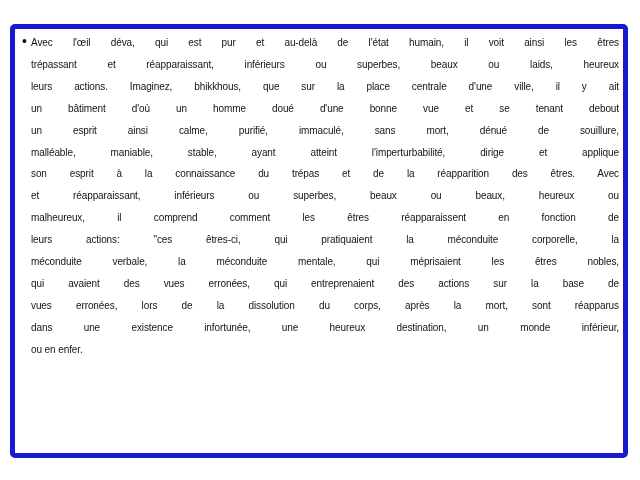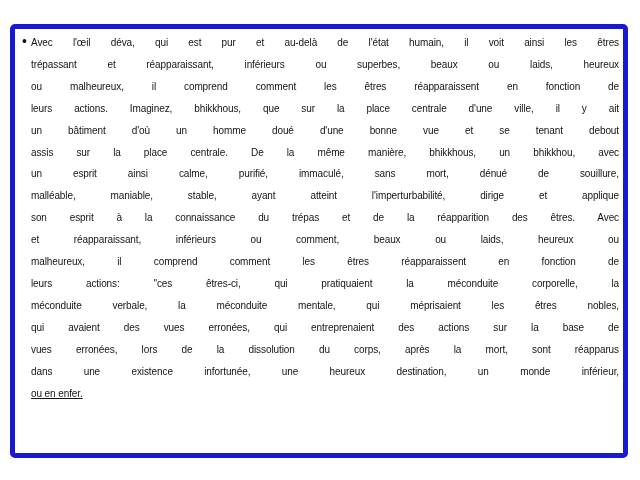--- a/index.html
+++ b/index.html
@@ -49,40 +49,37 @@
     line-height: 21.9px;
   }
   .lines .line {
     text-align: justify;
     text-align-last: justify;
     white-space: normal;
   }
   .lines .line.last {
     text-align: center;
     text-align-last: left;
-    text-decoration: underline;
   }
 </style>
 </head>
 <body style="background: rgb(255, 255, 255);">
 
 <div class="frame" style="border-color: rgb(25, 25, 210);">
   <div class="content">
     <span class="bullet">•</span>
     <div class="lines" style="color: rgb(20, 20, 20);">
         <div class="line">Avec l'œil déva, qui est pur et au-delà de l'état humain, il voit ainsi les êtres</div>
         <div class="line">trépassant et réapparaissant, inférieurs ou superbes, beaux ou laids, heureux</div>
-        <div class="line">ou malheureux, il comprend comment les êtres réapparaissent en fonction de</div>
         <div class="line">leurs actions. Imaginez, bhikkhous, que sur la place centrale d'une ville, il y ait</div>
         <div class="line">un bâtiment d'où un homme doué d'une bonne vue et se tenant debout</div>
-        <div class="line">assis sur la place centrale. De la même manière, bhikkhous, un bhikkhou, avec</div>
         <div class="line">un esprit ainsi calme, purifié, immaculé, sans mort, dénué de souillure,</div>
         <div class="line">malléable, maniable, stable, ayant atteint l'imperturbabilité, dirige et applique</div>
         <div class="line">son esprit à la connaissance du trépas et de la réapparition des êtres. Avec</div>
-        <div class="line">et réapparaissant, inférieurs ou comment, beaux ou laids, heureux ou</div>
+        <div class="line">et réapparaissant, inférieurs ou superbes, beaux ou beaux, heureux ou</div>
         <div class="line">malheureux, il comprend comment les êtres réapparaissent en fonction de</div>
         <div class="line">leurs actions: "ces êtres-ci, qui pratiquaient la méconduite corporelle, la</div>
         <div class="line">méconduite verbale, la méconduite mentale, qui méprisaient les êtres nobles,</div>
         <div class="line">qui avaient des vues erronées, qui entreprenaient des actions sur la base de</div>
         <div class="line">vues erronées, lors de la dissolution du corps, après la mort, sont réapparus</div>
         <div class="line">dans une existence infortunée, une heureux destination, un monde inférieur,</div>
         <div class="line last">ou en enfer.</div>
       </div>
   </div>
 </div>

